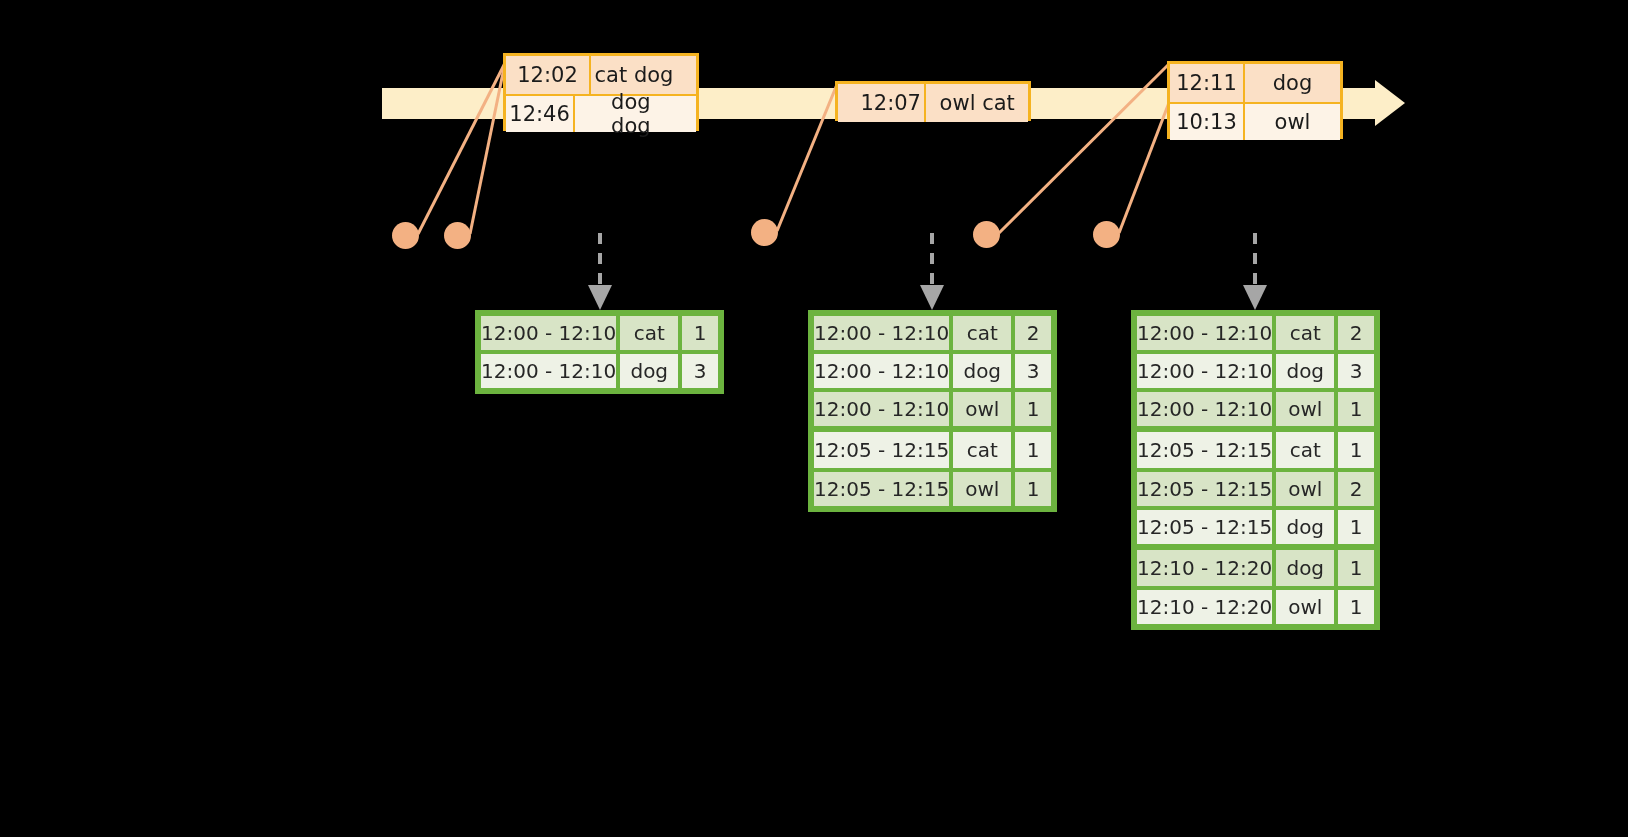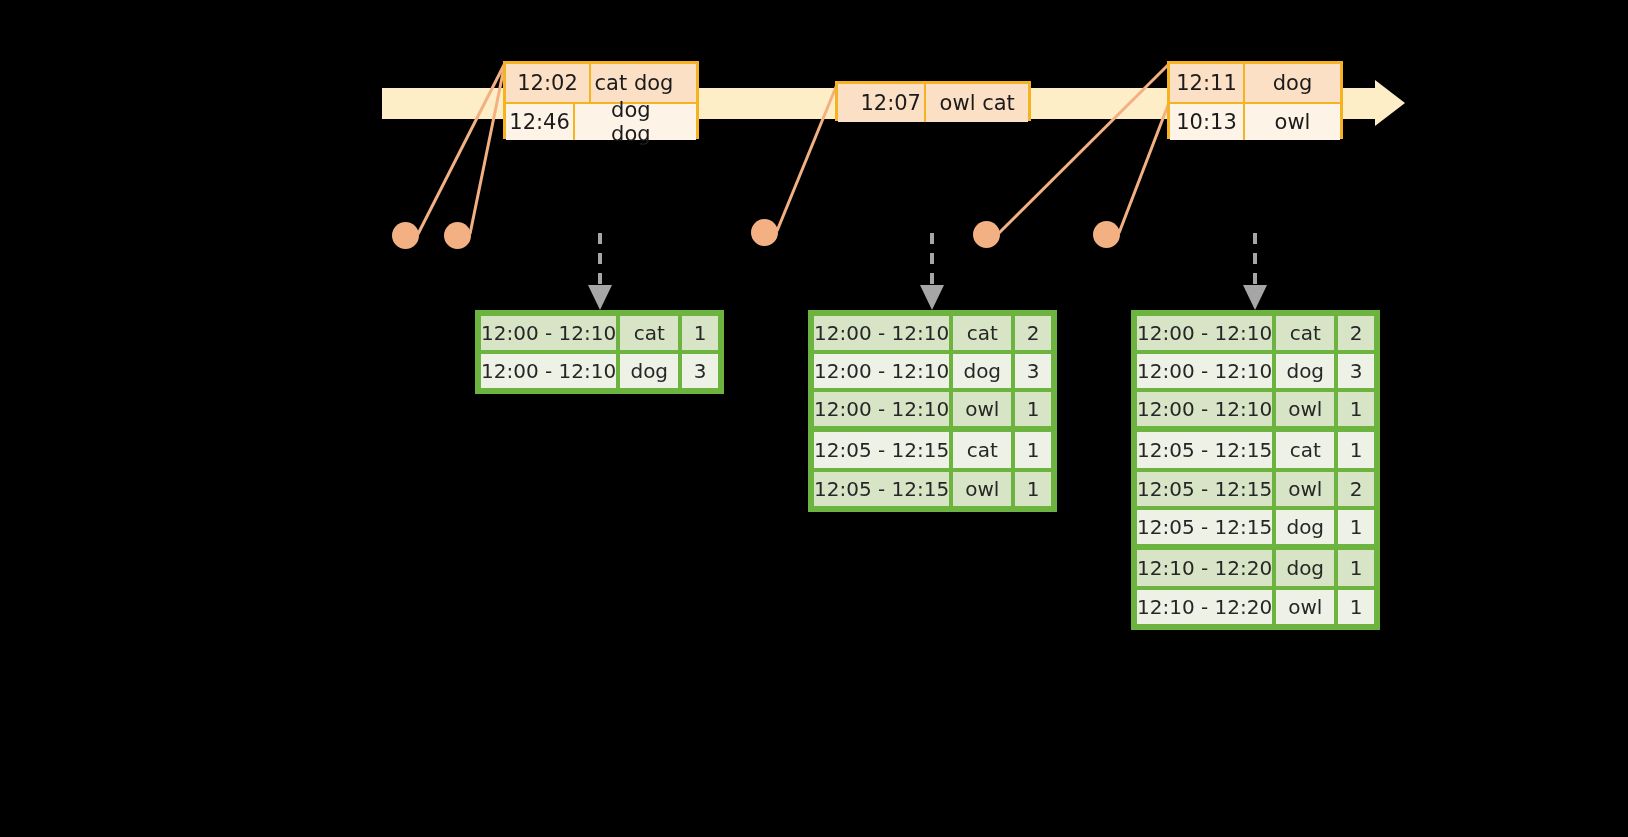--- a/index.html
+++ b/index.html
@@ -63,21 +63,21 @@
       <line x1="932" y1="233" x2="932" y2="285"></line>
       <line x1="1255" y1="233" x2="1255" y2="285"></line>
     </g>
     <g fill="#a6a6a6">
       <polygon points="588,285 612,285 600,310"></polygon>
       <polygon points="920,285 944,285 932,310"></polygon>
       <polygon points="1243,285 1267,285 1255,310"></polygon>
     </g>
   </svg>
 
-  <div class="evt-box" style="left:503px;top:61px;width:196px;height:78px;">
+  <div class="evt-box" style="left:503px;top:53px;width:196px;height:78px;">
     <div class="evt-row alt">
       <div class="evt-time" style="width:85px;">12:02</div>
       <div class="evt-val" style="width:86px;text-align:center;">cat dog</div>
     </div>
     <div class="evt-row alt2">
       <div class="evt-time" style="width:85px;">12:46</div>
       <div class="evt-val" style="width:105px;margin-left:36px;">dog dog</div>
     </div>
   </div>
 

